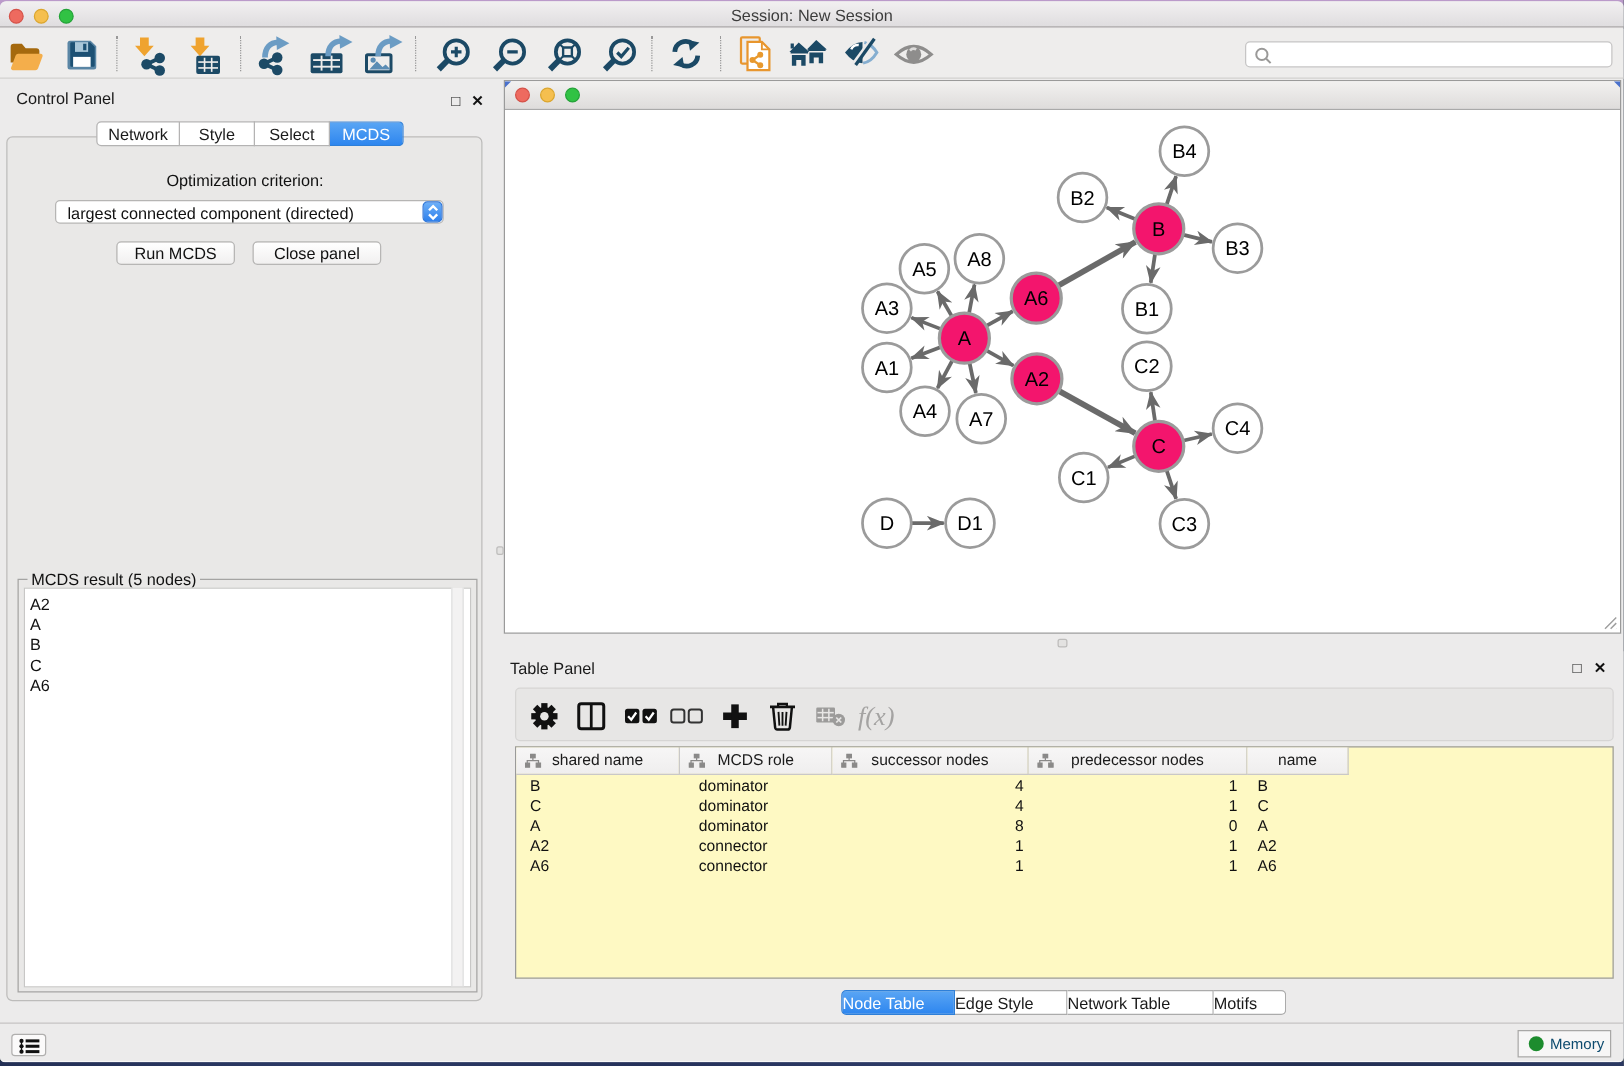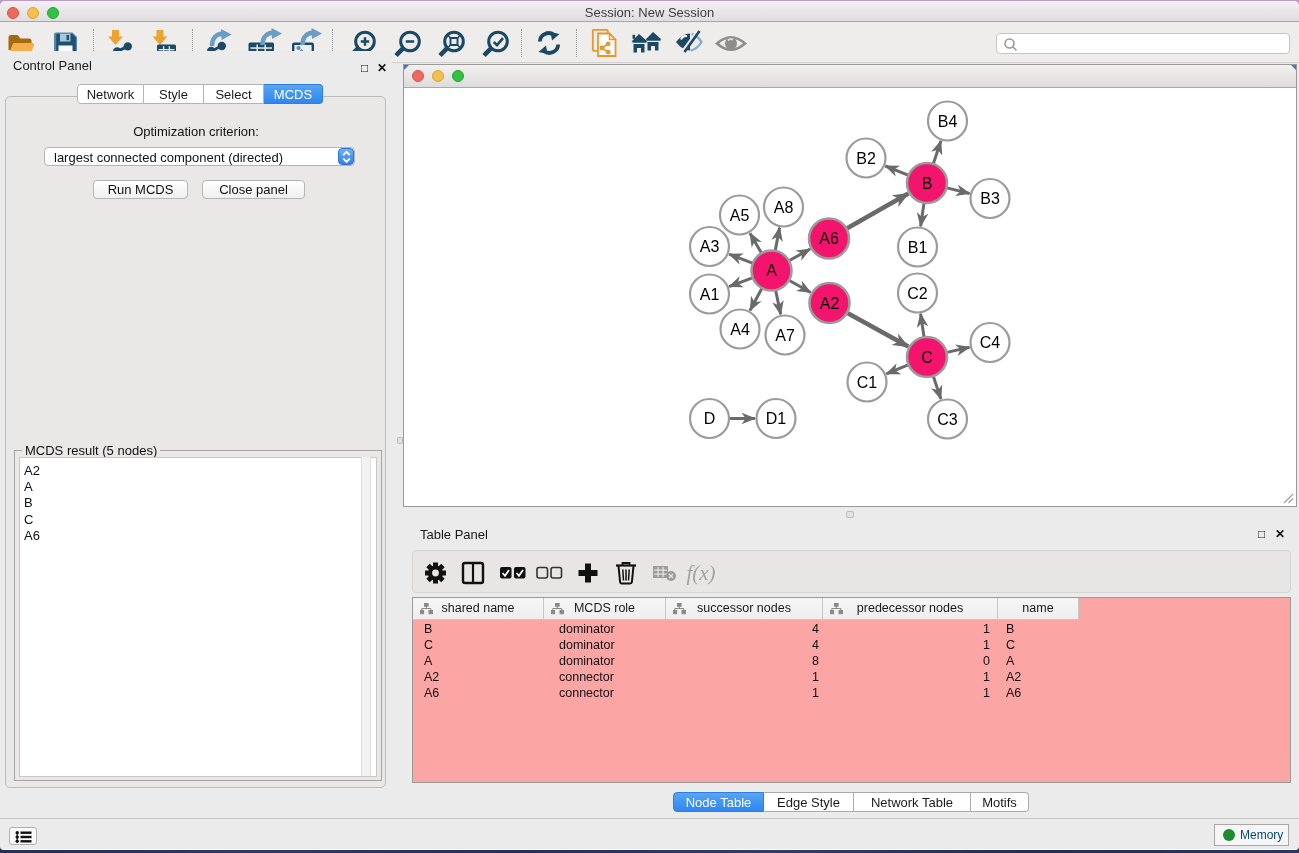--- a/index.html
+++ b/index.html
@@ -19,21 +19,21 @@
 #titlebar .t3 { left:47px; background:#31c244; border:1px solid #24a338; }
 #tbtitle { position:absolute; top:3.5px; left:0; width:100%; text-align:center;
   font-size:13px; color:#3c3c3c; }
 
 #toolbar { position:absolute; top:22px; left:0; width:100%; height:40px; background:#eeedec;
   border-bottom:1px solid #d2d1d0; }
 .tsep { position:absolute; top:6px; height:28px; width:0; border-left:1px dotted #999; }
 #search { position:absolute; left:996px; top:9.5px; width:294px; height:21px; background:#fff;
   border:1px solid #c6c5c5; border-radius:4px; }
 
-#cp { position:absolute; left:0; top:50px; width:392px; height:754px; background:#ecebeb; }
+#cp { position:absolute; left:0; top:63px; width:392px; height:754px; background:#ecebeb; }
 #cp-title { position:absolute; left:13px; top:7px; font-size:13px; color:#1a1a1a; }
 .wico { position:absolute; top:11px; font-size:12px; color:#111; line-height:12px; }
 #cp-pane { position:absolute; left:5px; top:45px; width:381px; height:692px;
   background:#e9e8e7; border:1px solid #bdbcbb; border-radius:5px; }
 .tabs { position:absolute; display:flex; }
 .tab { height:20px; line-height:19px; font-size:13px; text-align:center; color:#1a1a1a;
   background:#fff; border:1px solid #b4b3b3; border-left:none; }
 .tab.first { border-left:1px solid #b4b3b3; border-radius:4px 0 0 4px; }
 .tab.last { border-radius:0 4px 4px 0; }
 .tab.sel { background:linear-gradient(#59a5f4,#2e86ef); color:#fff; border-color:#2e7fd8; }
@@ -65,31 +65,31 @@
 #nw-tb .t1 { left:8px; background:#ee6a5f; border:1px solid #d55249; }
 #nw-tb .t2 { left:28px; background:#f5bf4f; border:1px solid #dba62e; }
 #nw-tb .t3 { left:48px; background:#31c244; border:1px solid #24a338; }
 #nw-tb .tl { top:5px; }
 #nw-title { position:absolute; top:4px; left:0; width:100%; text-align:center;
   font-size:13px; color:#2c2c2c; }
 #graph { position:absolute; left:0; top:23px; }
 .e { stroke-width:3px; } .et { stroke-width:4.6px; }
 
 #tp { position:absolute; left:392px; top:520px; width:907px; height:297px; background:#ecebeb; }
-#tp-title { position:absolute; left:28px; top:6px; font-size:13px; color:#1a1a1a; }
+#tp-title { position:absolute; left:16px; top:6px; font-size:13px; color:#1a1a1a; }
 #tp-toolbar { position:absolute; left:20px; top:29px; width:879px; height:43px;
   background:#e7e6e5; border:1px solid #d6d5d4; border-radius:4px; }
-#tp-table { position:absolute; left:20px; top:76px; width:879px; height:186px; background:#fca5a5;
+#tp-table { position:absolute; left:20px; top:76px; width:879px; height:186px; background:#fef9c3;
   border:1px solid #9a9a9a; }
 .th { position:absolute; top:0; height:22px; background:linear-gradient(#f7f6f6,#efeeee);
   border-right:1px solid #c9c8c8; border-bottom:1px solid #c9c8c8; font-size:12.5px;
   color:#1a1a1a; text-align:center; line-height:21px; }
 .tr { position:absolute; font-size:12.5px; color:#111; height:16px; line-height:16px; }
 #tp-tabs { left:281px; top:271px; }
-.tab2 { height:20px; line-height:19px; font-size:13px; text-align:center; color:#1a1a1a;
+.tab2 { height:20px; line-height:19px; font-size:13px; text-align:left; color:#1a1a1a;
   background:#fff; border:1px solid #ababab; border-left:none; }
 .tab2.first { border-left:1px solid #ababab; border-radius:4px 0 0 4px; }
 .tab2.last { border-radius:0 4px 4px 0; }
 .tab2.sel { background:linear-gradient(#59a5f4,#2e86ef); color:#fff; border-color:#2e7fd8; }
 
 #status { position:absolute; left:0; top:817px; width:1299px; height:29px;
   background:#ecebeb; border-top:1px solid #c5c4c3; }
 #lbtn { position:absolute; left:9px; top:8px; width:28px; height:18px; background:#fbfafa;
   border:1px solid #b0afae; border-radius:3px; }
 #membtn { position:absolute; left:1214px; top:4.5px; width:74.5px; height:22.5px; background:#f7f6f6;

